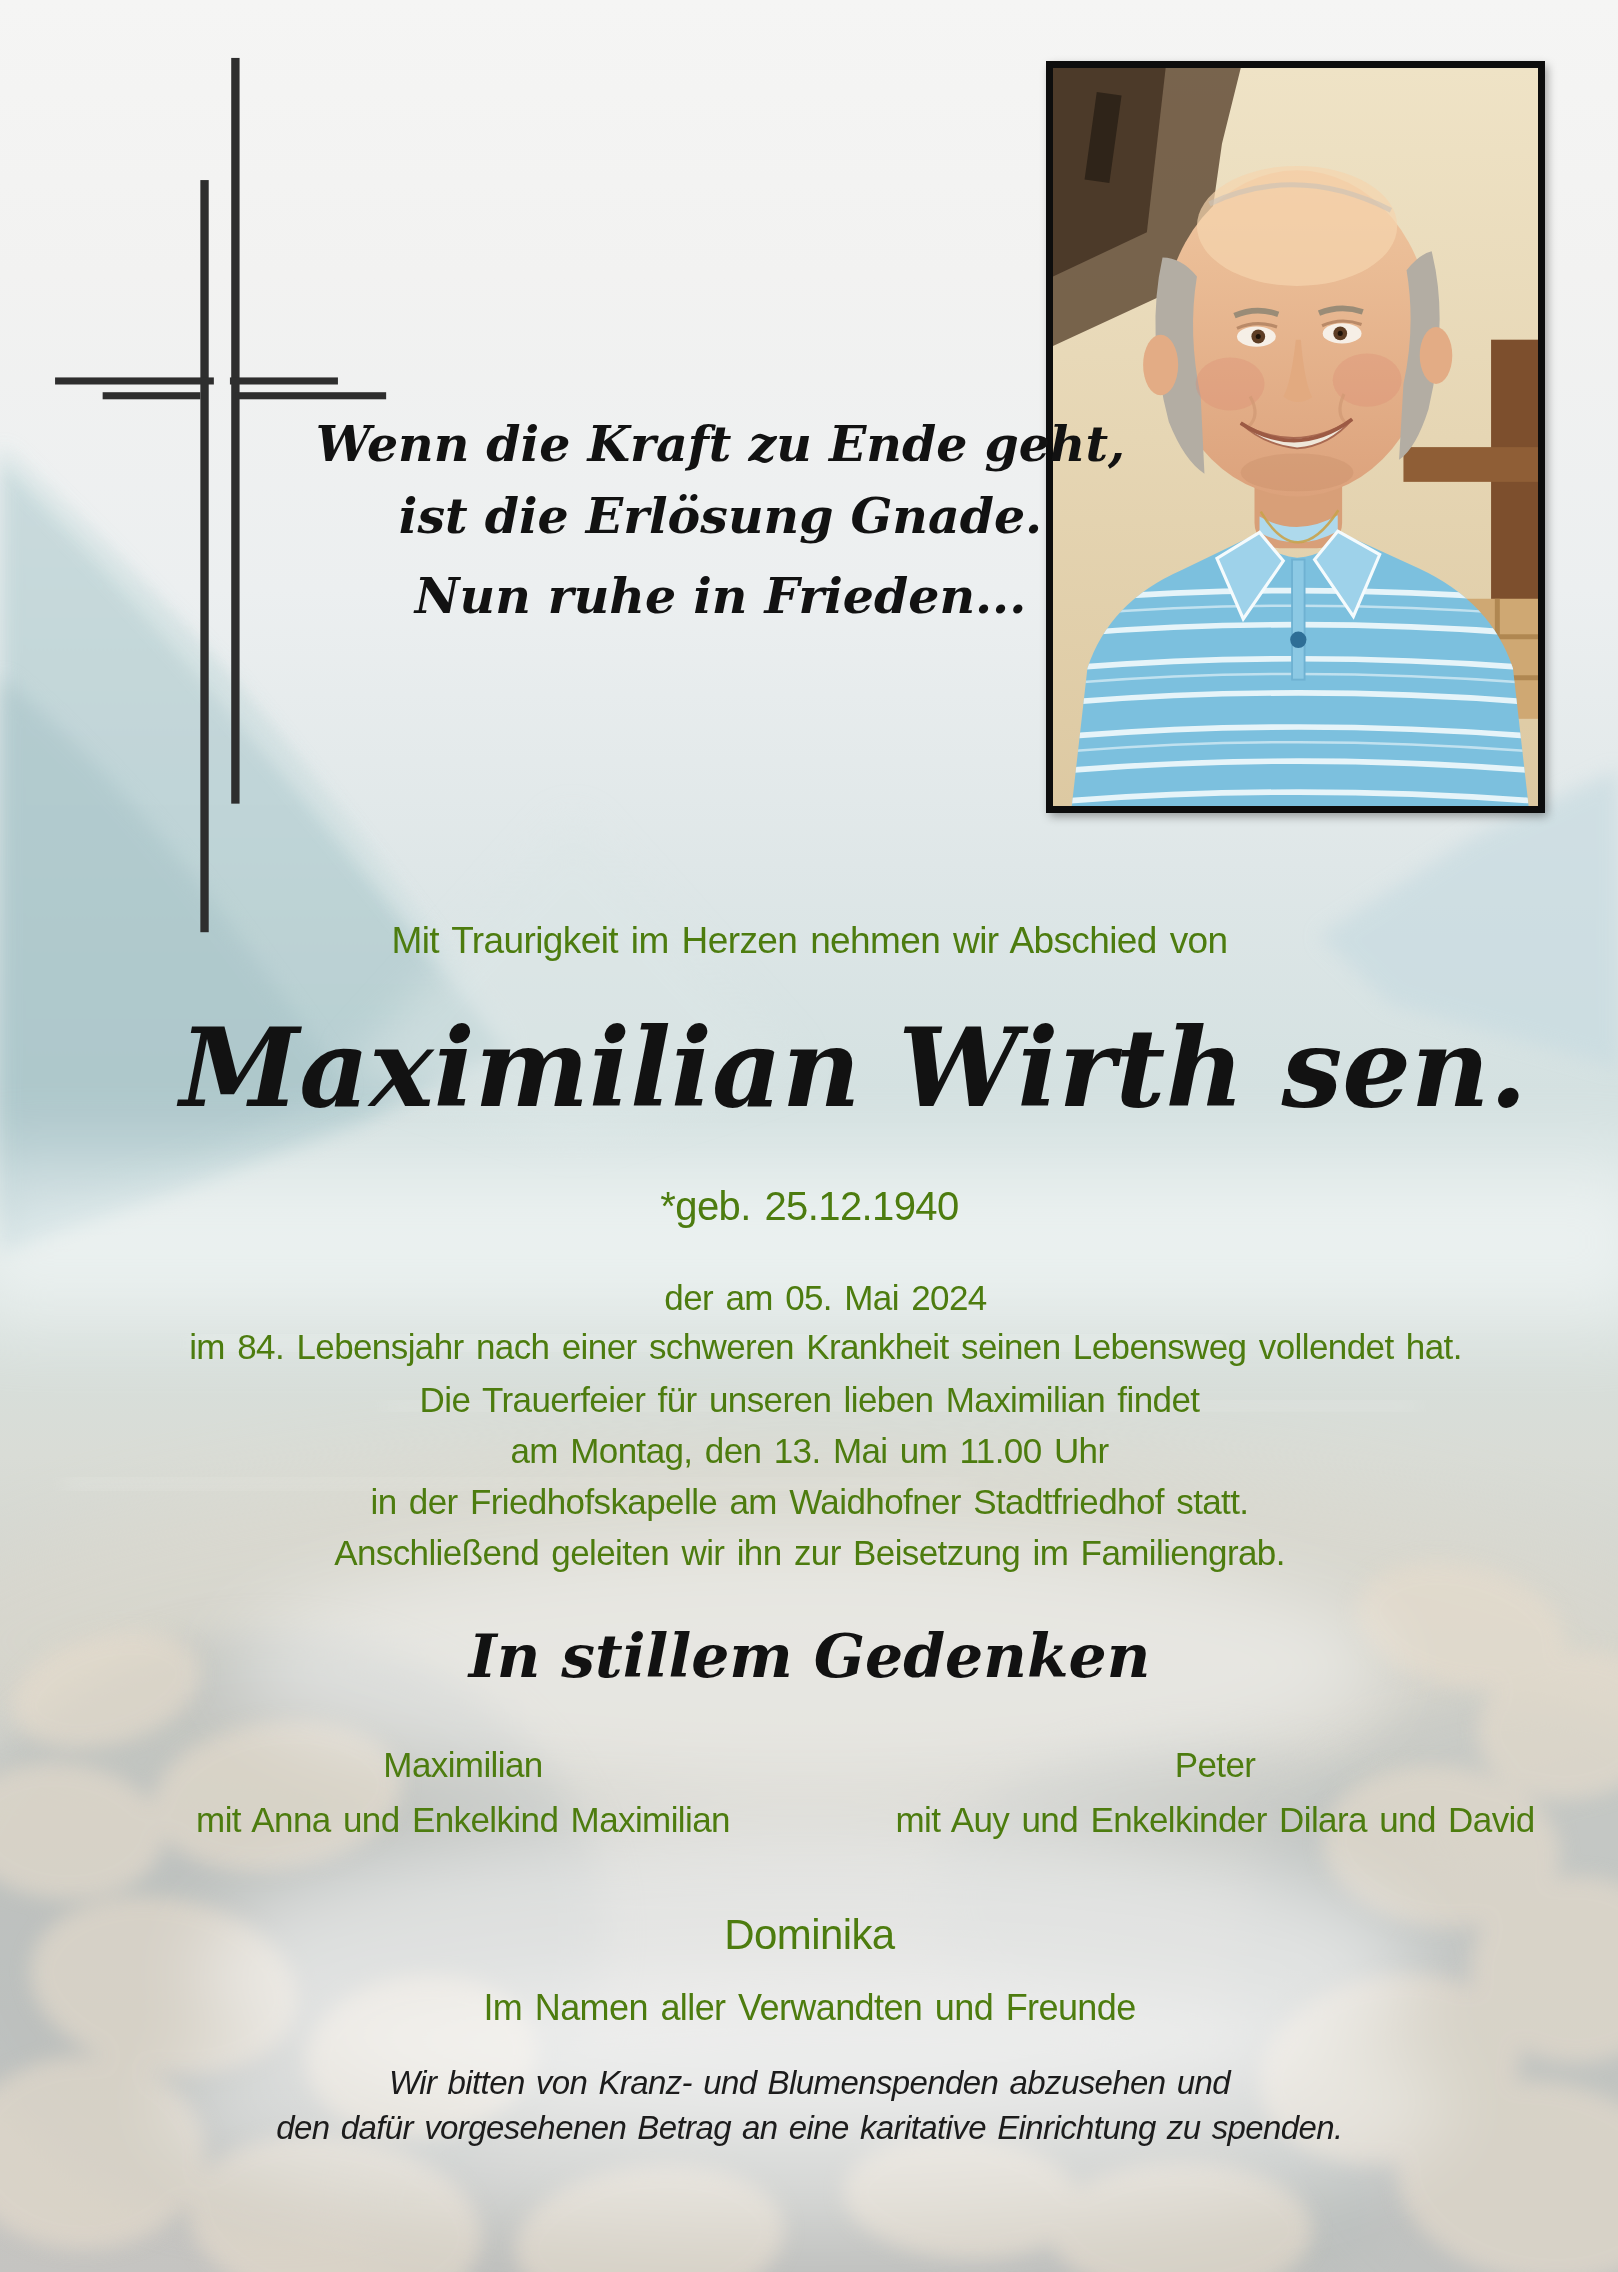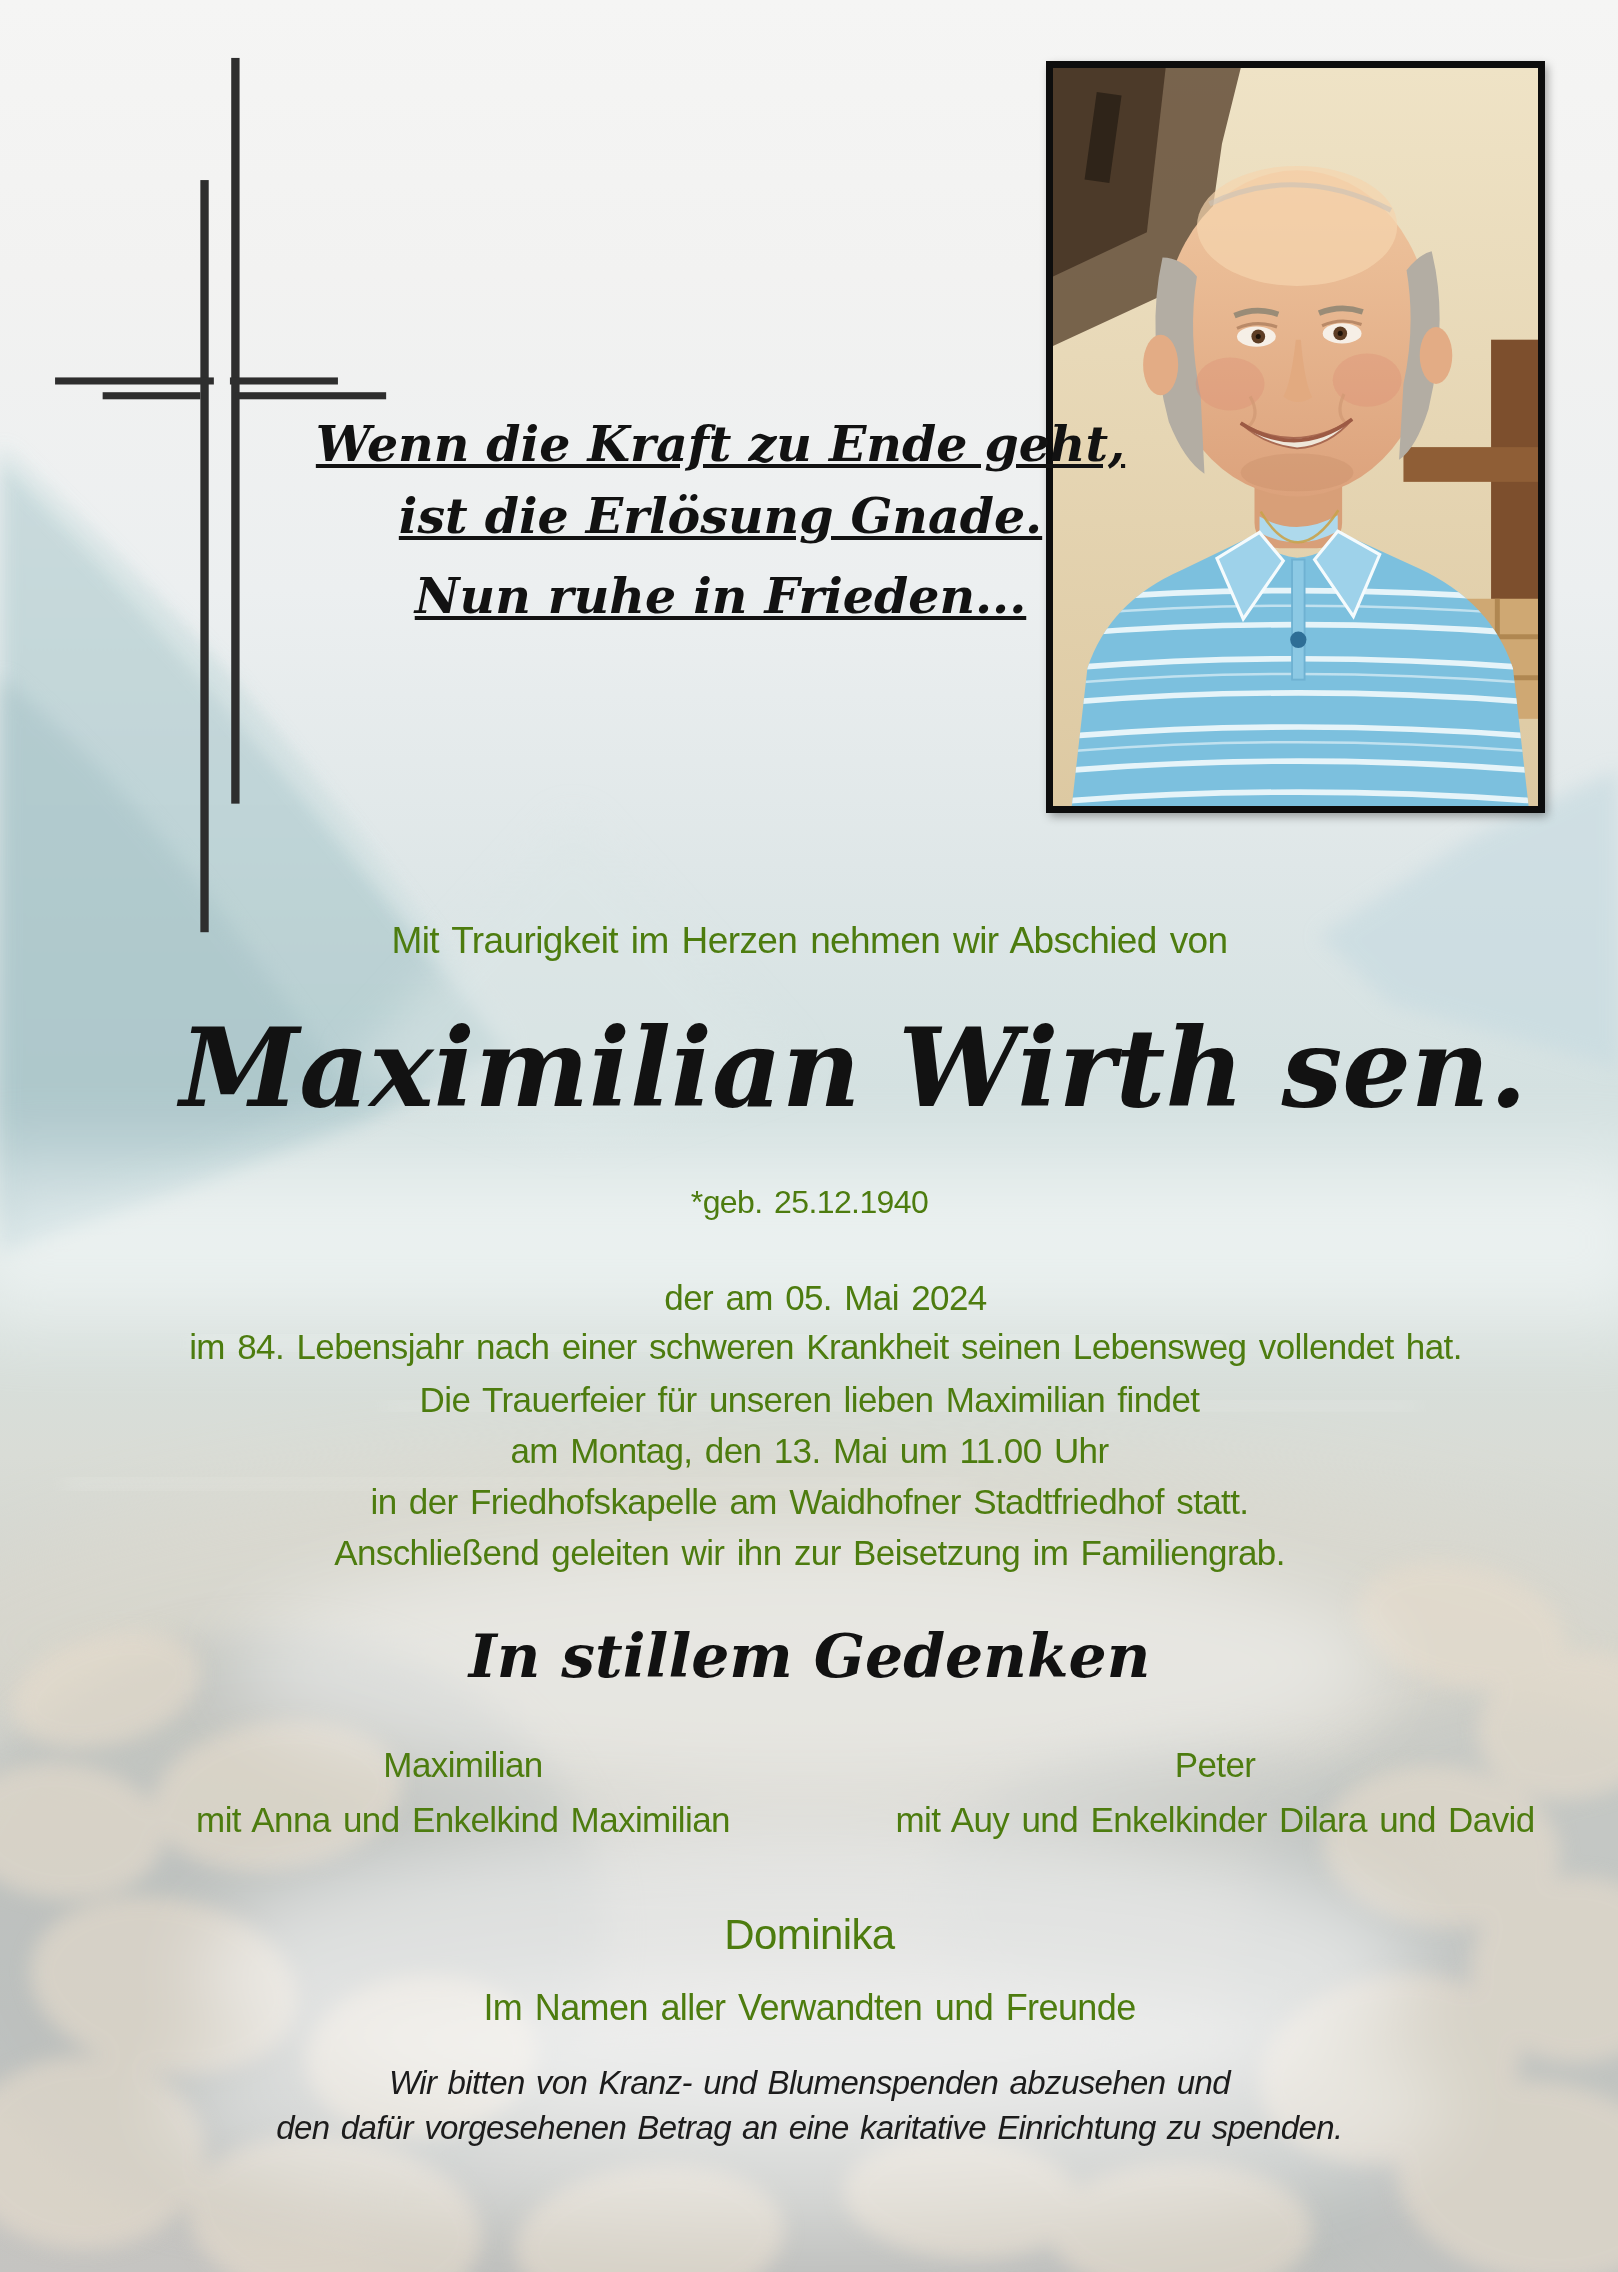--- a/index.html
+++ b/index.html
@@ -37,27 +37,27 @@
   .script {
     font-family: "DejaVu Serif", serif;
     font-style: italic;
     font-weight: bold;
     color: #121212;
   }
   .center-block { position: absolute; left: 0; width: 1619px; text-align: center; }
   .body-text { letter-spacing: -0.6px; word-spacing: 3.2px; color: #4d7c0f; }
 
   .quote { position: absolute; left: 206px; top: 420px; width: 1029px; text-align: center;
-           font-size: 49px; line-height: 1.0; text-decoration: underline; }
+           font-size: 49px; line-height: 1.0; }
   .quote .q2 { margin-top: 23px; }
   .quote .q3 { margin-top: 31px; }
 
   .intro      { top: 920px; font-size: 37px; }
   .name       { top: 1009px; font-size: 108px; line-height: 1.1; padding-left: 44px; }
-  .birth      { top: 1184px; font-size: 32px; }
+  .birth      { top: 1184px; font-size: 40px; }
   .death-line { top: 1273px; font-size: 35px; line-height: 49px; margin-left: 16px; }
   .funeral    { top: 1374px; font-size: 35px; line-height: 51px; }
   .memorial   { top: 1621px; font-size: 60px; }
 
   .mourner { position: absolute; width: 798px; text-align: center; font-size: 35px; }
   .mourner-left  { left: 64px;  top: 1745px; }
   .mourner-right { left: 816px; top: 1745px; }
   .mourner .m-name { margin-bottom: 15.4px; }
 
   .additional { top: 1911px; font-size: 42px; }

